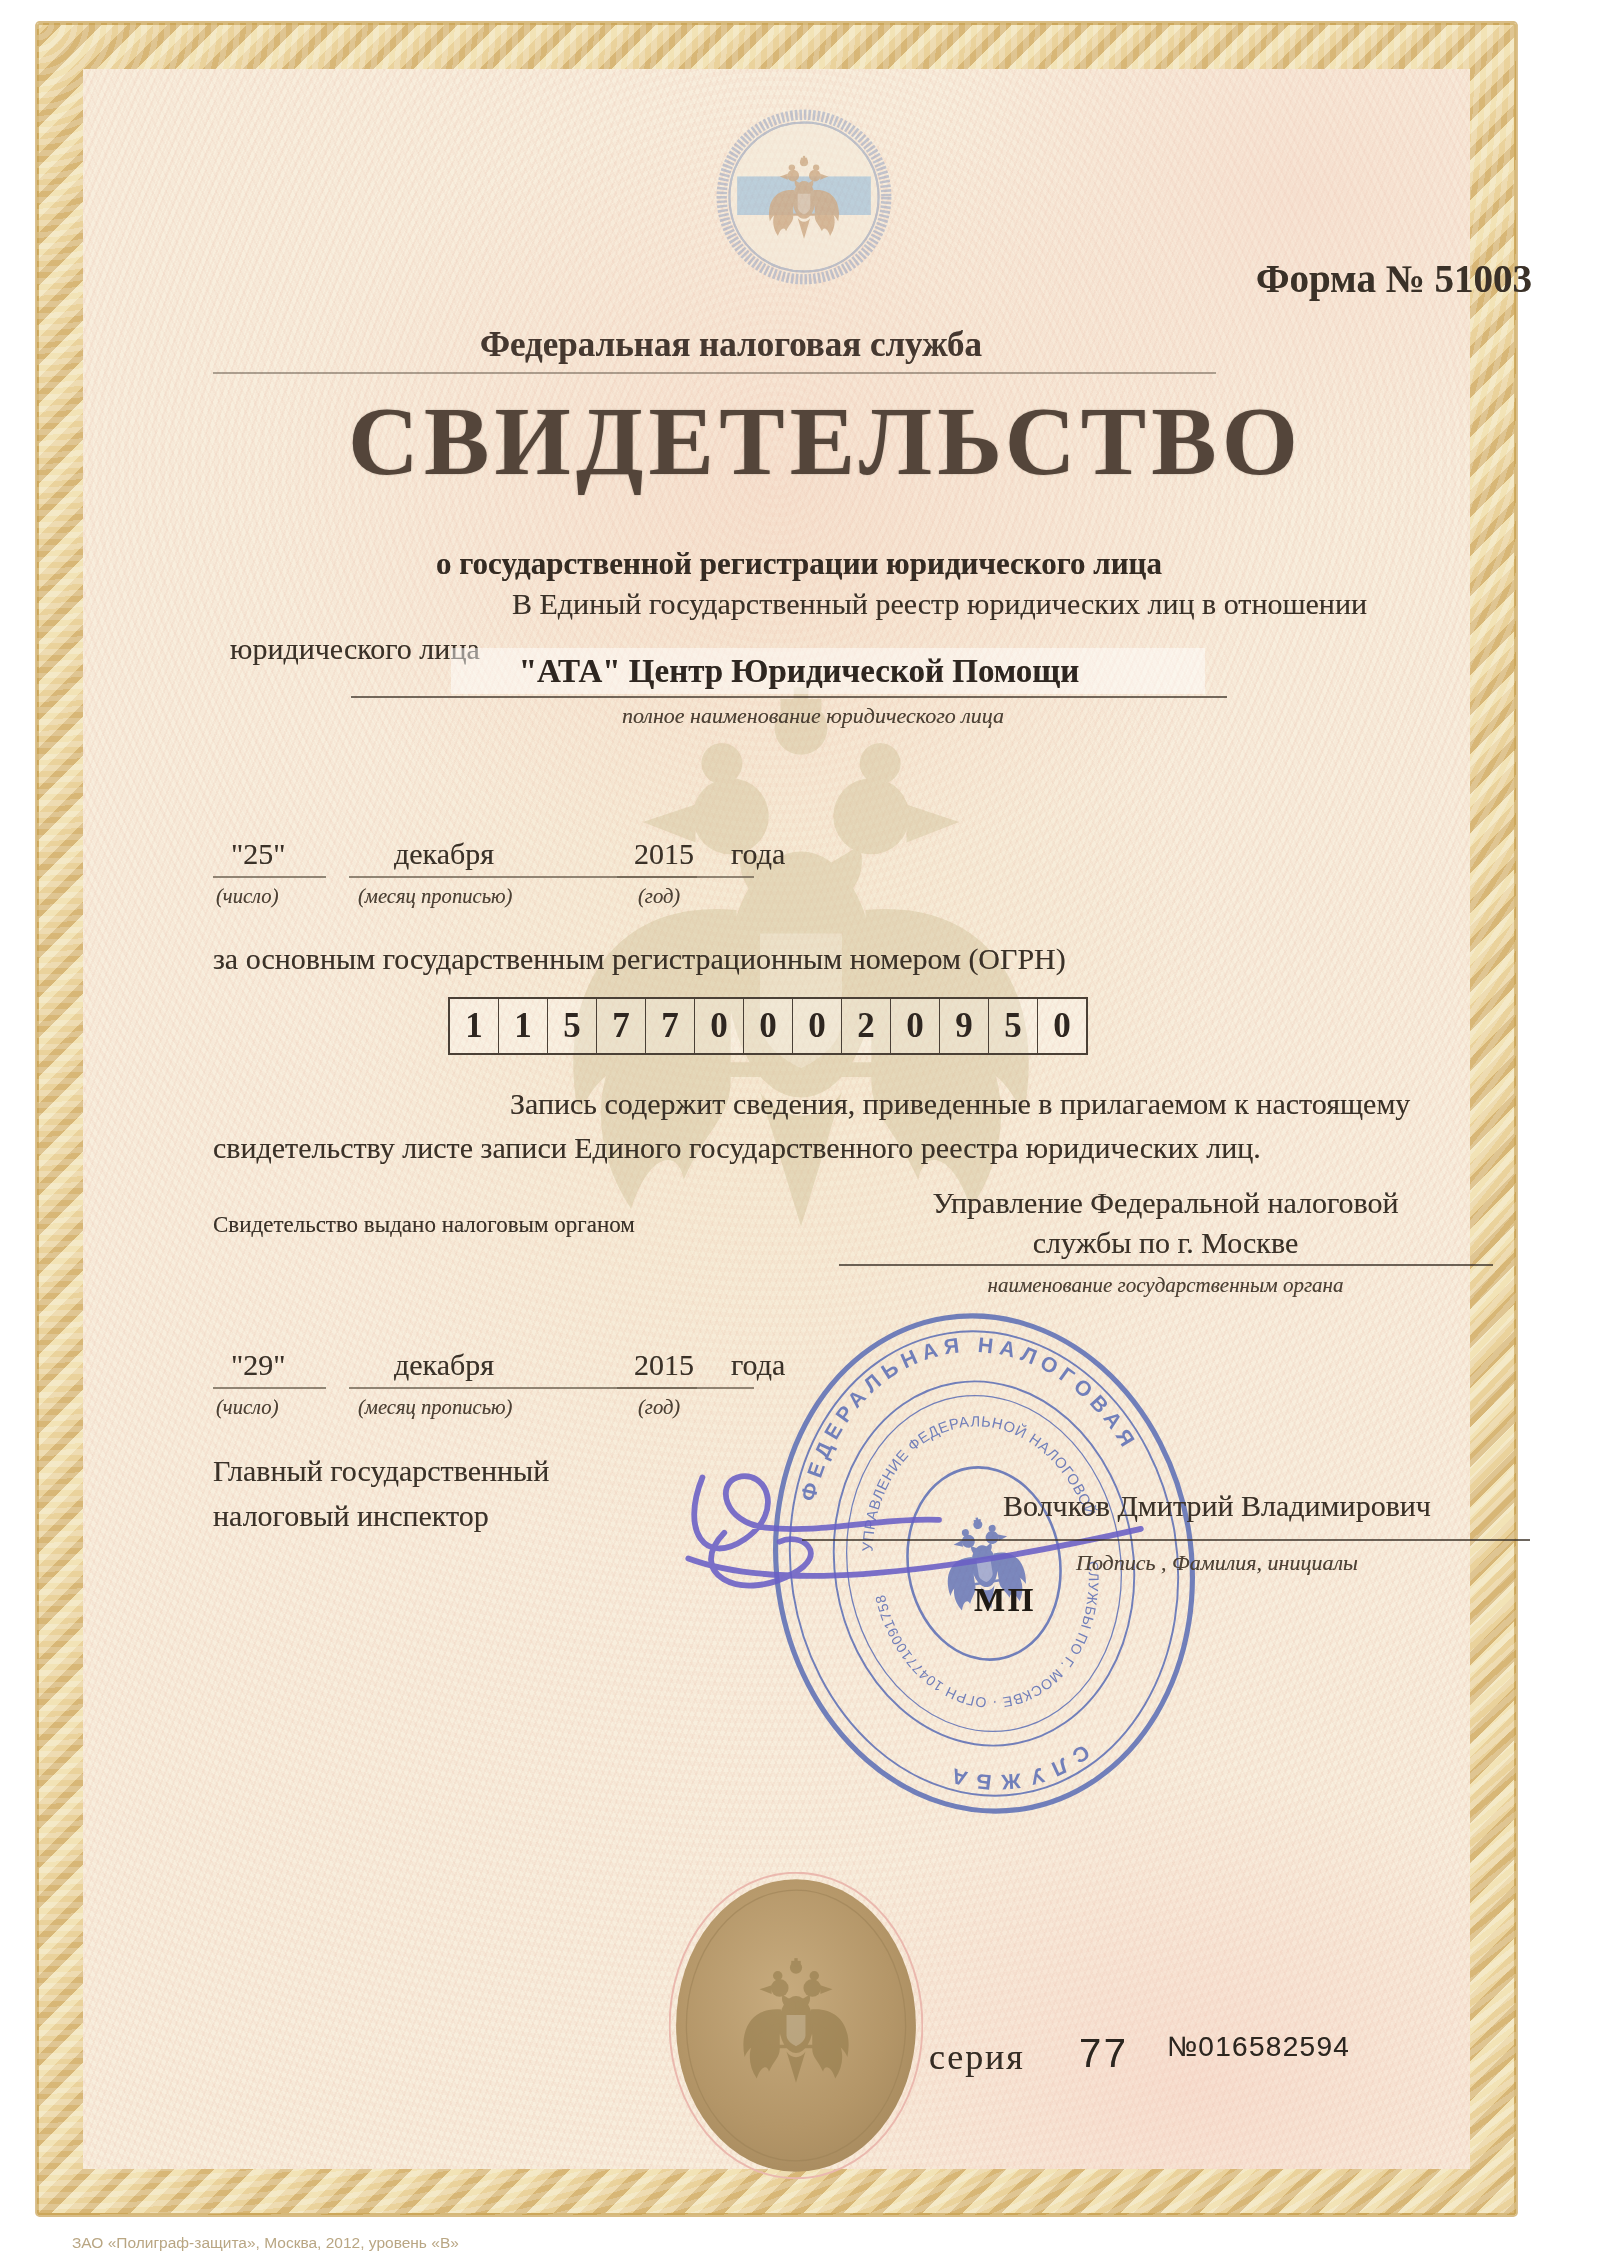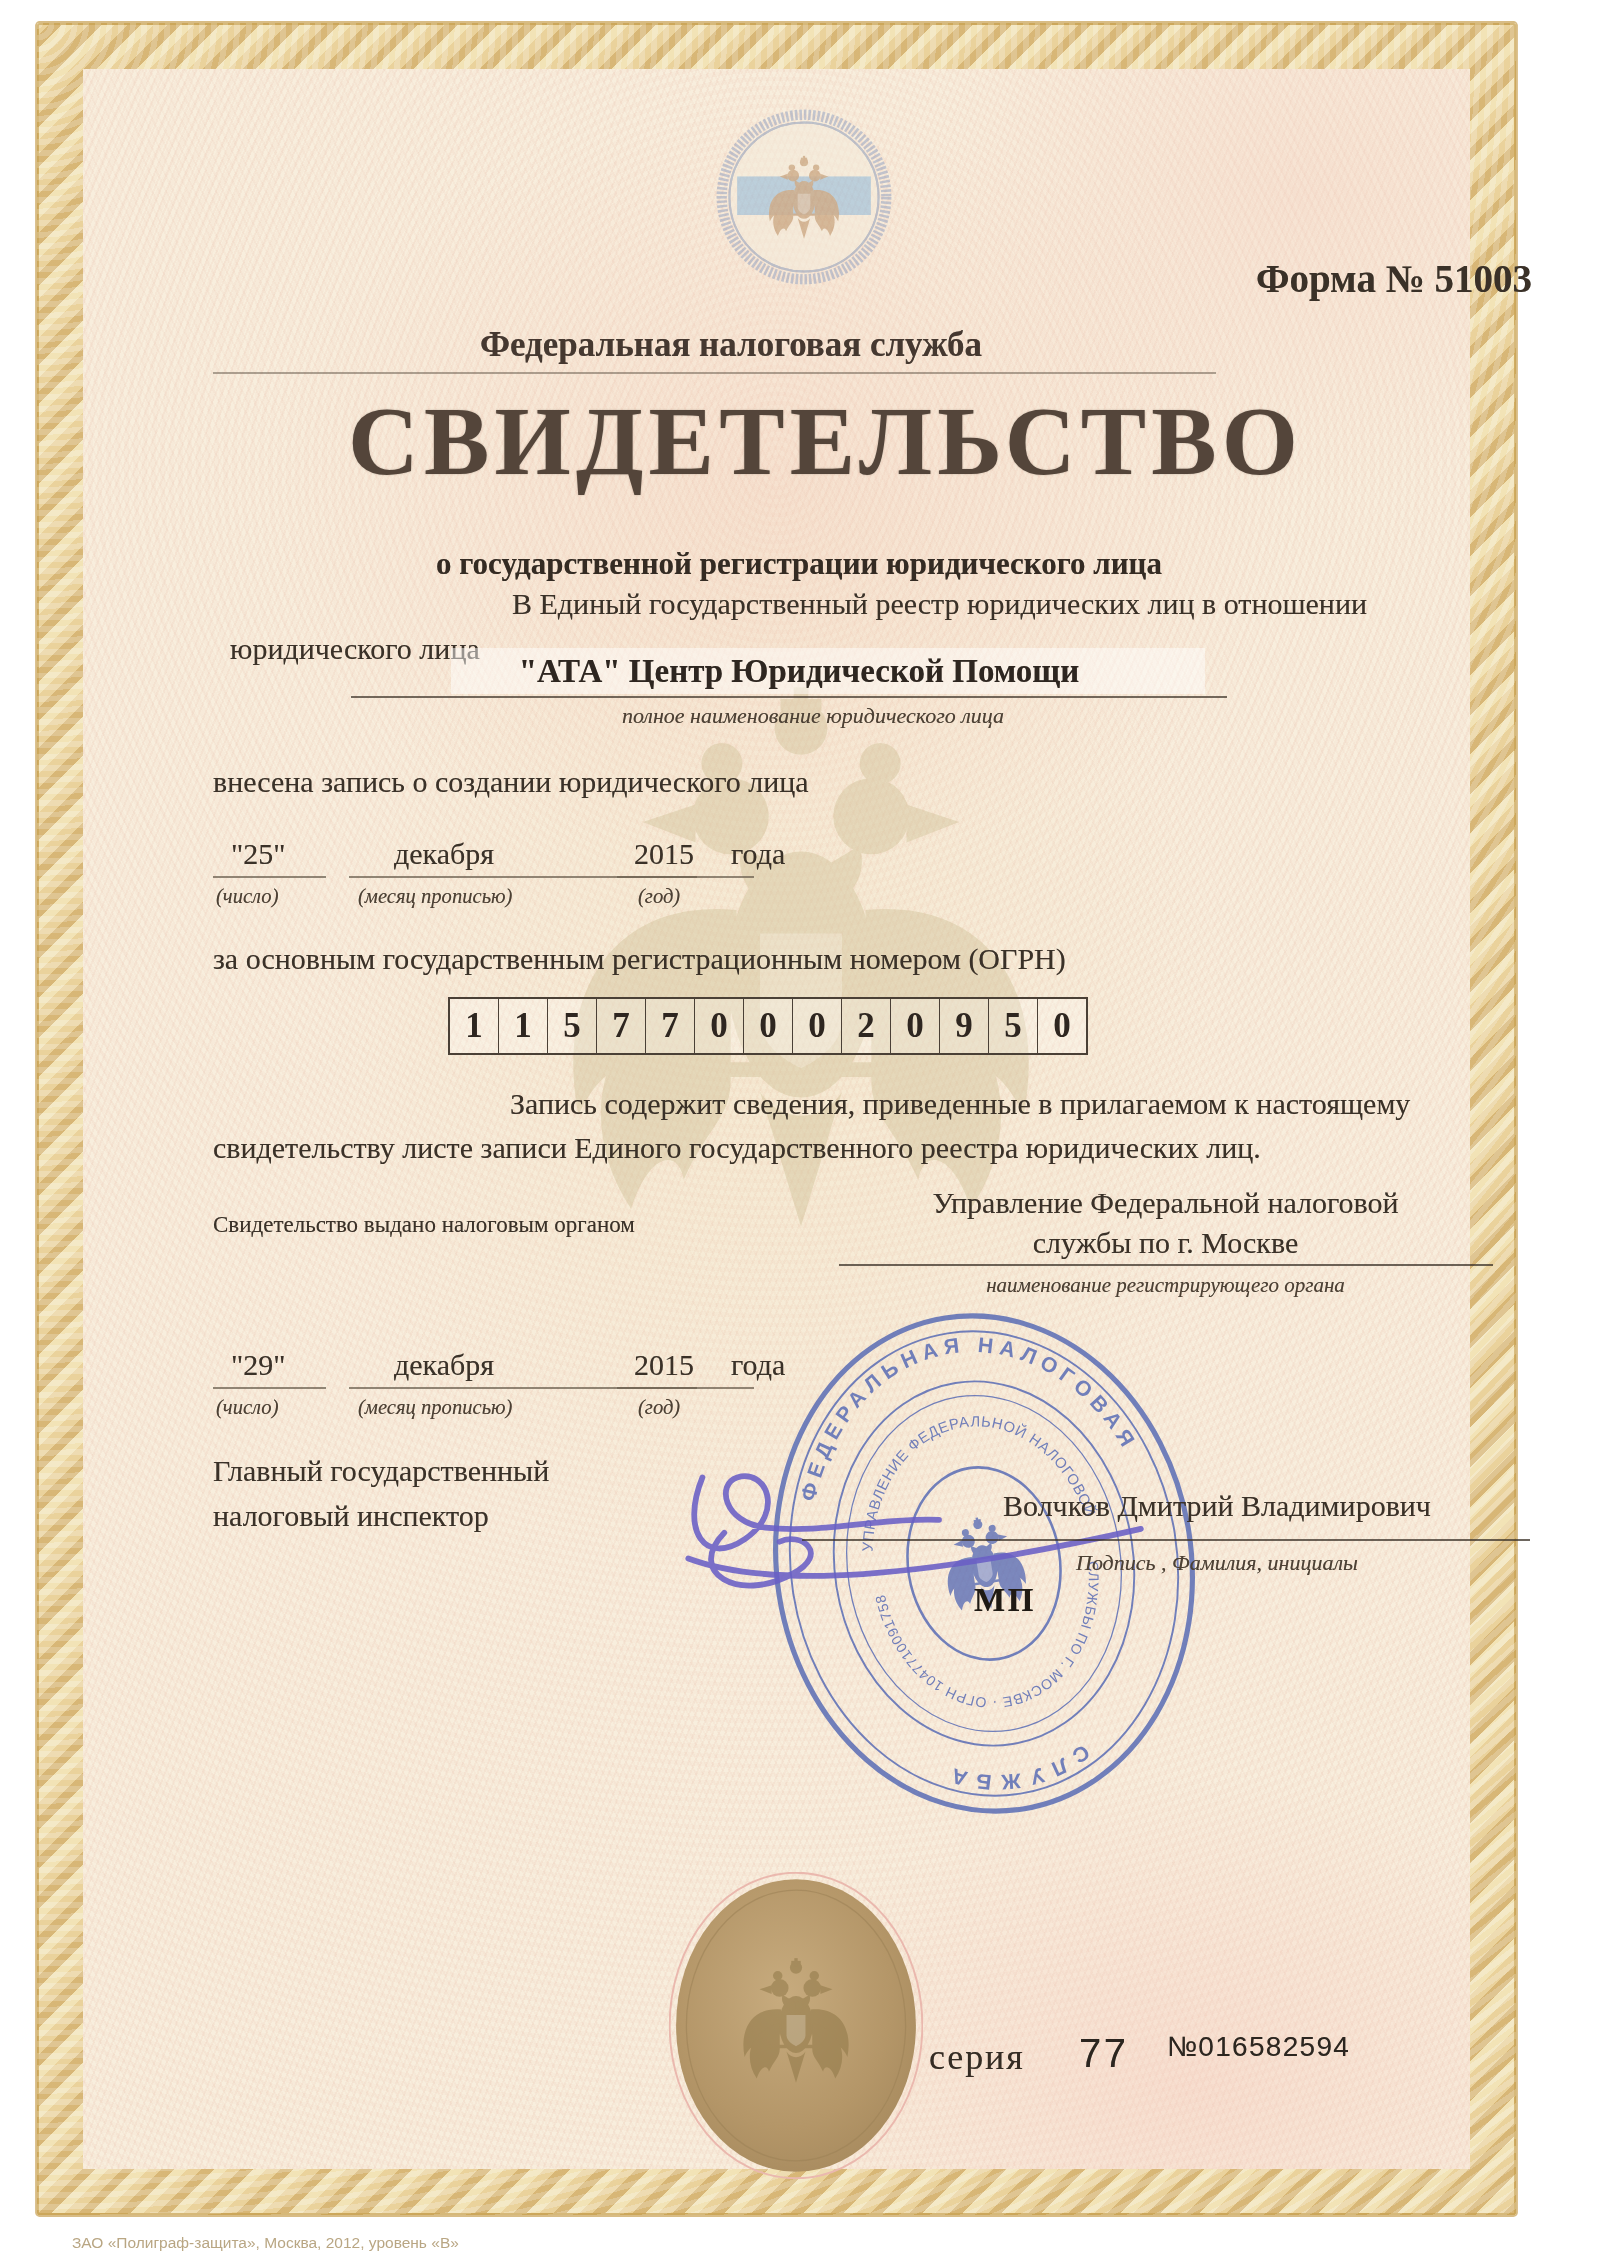--- a/index.html
+++ b/index.html
@@ -106,21 +106,20 @@
   <div class="t b ctr" style="left:348px;top:546px;width:902px;font-size:31px;color:#342b23;">о государственной регистрации юридического лица</div>
 
   <div class="t" style="left:512px;top:587px;font-size:30px;">В Единый государственный реестр юридических лиц в отношении</div>
   <div class="t" style="left:230px;top:632px;font-size:30px;">юридического лица</div>
 
   <div class="strip"></div>
   <div class="t b ctr" style="left:348px;top:653px;width:902px;font-size:33px;color:#2e2620;">"АТА" Центр Юридической Помощи</div>
   <div class="rule" style="left:351px;top:696px;width:876px;background:#463b30;"></div>
   <div class="t cap ctr" style="left:362px;top:703px;width:902px;font-size:22px;">полное наименование юридического лица</div>
 
-  <div class="t" style="left:213px;top:765px;font-size:30px;">внесена запись о создании юридического лица</div>
 
   <div class="t" style="left:231px;top:837px;font-size:30px;">"25"</div>
   <div class="t" style="left:394px;top:837px;font-size:30px;">декабря</div>
   <div class="t" style="left:634px;top:837px;font-size:30px;">2015</div>
   <div class="t" style="left:731px;top:837px;font-size:30px;">года</div>
   <div class="rule" style="left:213px;top:876px;width:113px;"></div>
   <div class="rule" style="left:349px;top:876px;width:348px;"></div>
   <div class="rule" style="left:617px;top:876px;width:137px;"></div>
   <div class="t cap" style="left:216px;top:885px;">(число)</div>
   <div class="t cap" style="left:358px;top:885px;">(месяц прописью)</div>
@@ -144,21 +143,21 @@
     <span class="ogrn-cell">0</span>
   </div>
 
   <div class="t" style="left:510px;top:1087px;font-size:30px;">Запись содержит сведения, приведенные в прилагаемом к настоящему</div>
   <div class="t" style="left:213px;top:1131px;font-size:30px;">свидетельству листе записи Единого государственного реестра юридических лиц.</div>
 
   <div class="t" style="left:213px;top:1212px;font-size:23px;">Свидетельство выдано налоговым органом</div>
   <div class="t ctr" style="left:837px;top:1186px;width:657px;font-size:30px;">Управление Федеральной налоговой</div>
   <div class="t ctr" style="left:837px;top:1226px;width:657px;font-size:30px;">службы по г. Москве</div>
   <div class="rule" style="left:839px;top:1264px;width:654px;background:#3c332a;"></div>
-  <div class="t cap ctr" style="left:837px;top:1273px;width:657px;font-size:21px;">наименование регистрирующего органа</div>
+  <div class="t cap ctr" style="left:837px;top:1273px;width:657px;font-size:21px;">наименование государственным органа</div>
 
   <div class="t" style="left:231px;top:1348px;font-size:30px;">"29"</div>
   <div class="t" style="left:394px;top:1348px;font-size:30px;">декабря</div>
   <div class="t" style="left:634px;top:1348px;font-size:30px;">2015</div>
   <div class="t" style="left:731px;top:1348px;font-size:30px;">года</div>
   <div class="rule" style="left:213px;top:1387px;width:113px;"></div>
   <div class="rule" style="left:349px;top:1387px;width:348px;"></div>
   <div class="rule" style="left:617px;top:1387px;width:137px;"></div>
   <div class="t cap" style="left:216px;top:1396px;">(число)</div>
   <div class="t cap" style="left:358px;top:1396px;">(месяц прописью)</div>

